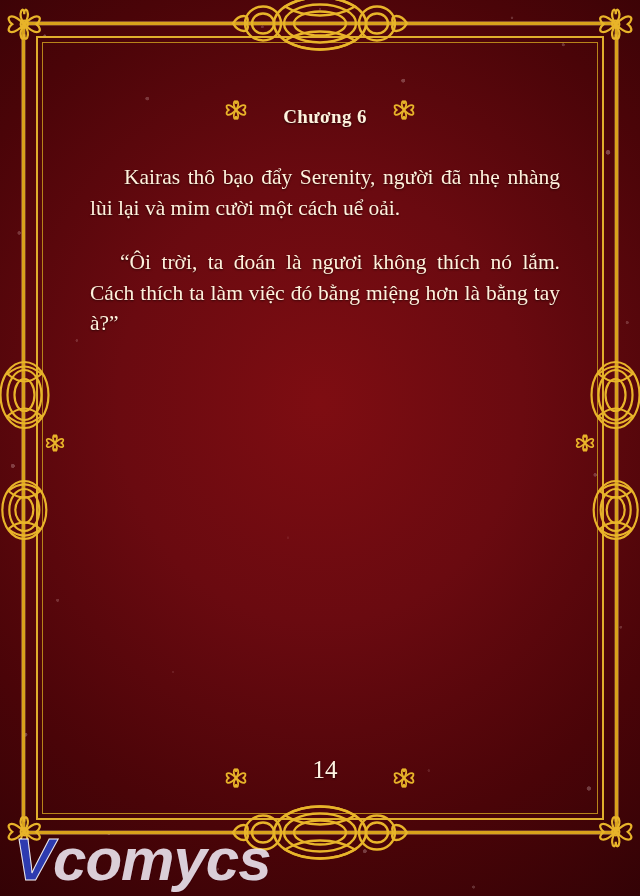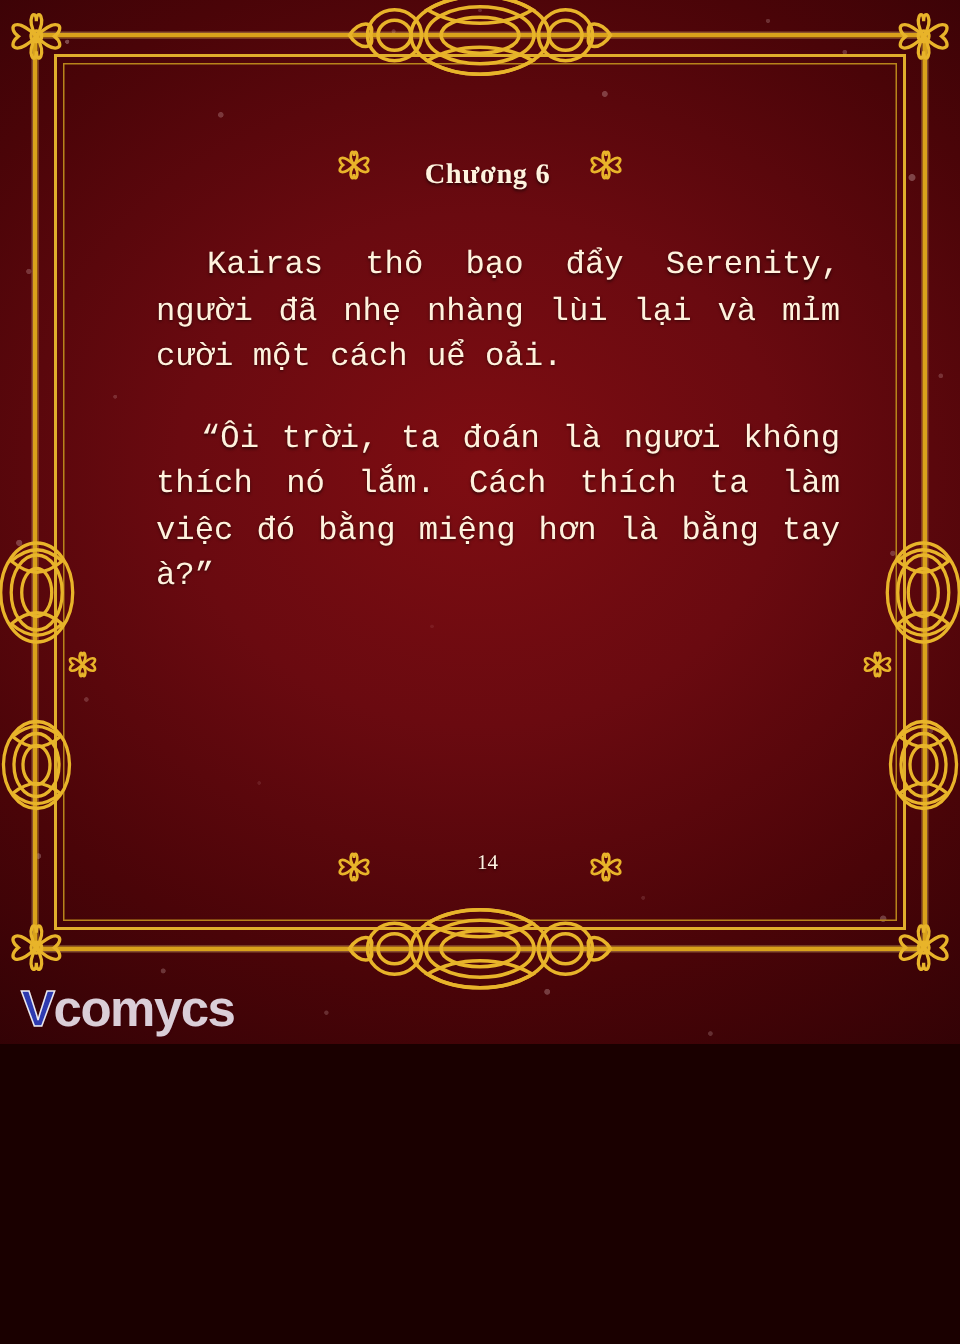--- a/index.html
+++ b/index.html
@@ -3,21 +3,21 @@
 <meta charset="utf-8">
 <style>
   html, body {
     margin: 0;
     padding: 0;
     background: #1a0000;
   }
   .page {
     position: relative;
     width: 640px;
-    height: 696px;
+    height: 896px;
     overflow: hidden;
     background:
       radial-gradient(ellipse 90% 70% at 50% 45%, #7e0d12 0%, #6a0a10 35%, #4a0408 70%, #300205 100%);
     font-family: "Liberation Serif", serif;
   }
 
   
   .speckles {
     position: absolute;
     inset: 0;
@@ -111,46 +111,46 @@
     letter-spacing: .4px;
     color: #fff3de;
     margin: 0 0 34px 0;
     text-shadow: 0 1px 2px rgba(0,0,0,.6);
   }
   .para {
     font-size: 21.5px;
     line-height: 1.42;
     text-align: justify;
     text-indent: 34px;
-    margin: 0 0 24px 14px;
+    margin: 0 0 24px 0;
     color: #fff2dd;
     text-shadow: 0 1px 2px rgba(0,0,0,.55);
-    font-family: Liberation Mono, monospace;
   }
   .para.quote { text-indent: 30px; }
   .para.short { text-align: left; }
 
   .page-number {
     position: absolute;
     left: 0; right: 0;
     bottom: 2px;
     text-align: center;
-    font-size: 14px;
+    font-size: 25px;
     color: #fff3e2;
     text-shadow: 0 1px 2px rgba(0,0,0,.6);
   }
 
   
   .watermark {
     position: absolute;
     left: 14px;
     bottom: 6px;
     font-family: "Liberation Sans", sans-serif;
     font-weight: bold;
-    font-size: 34px;
+    font-style: italic;
+    font-size: 60px;
     letter-spacing: -1px;
     line-height: 1;
     color: rgba(240,235,245,.88);
     text-shadow: 1px 1px 0 rgba(60,0,10,.55);
   }
   .watermark .v {
     color: #2e3bb0;
     -webkit-text-stroke: 1px rgba(255,255,255,.9);
   }
 </style>

